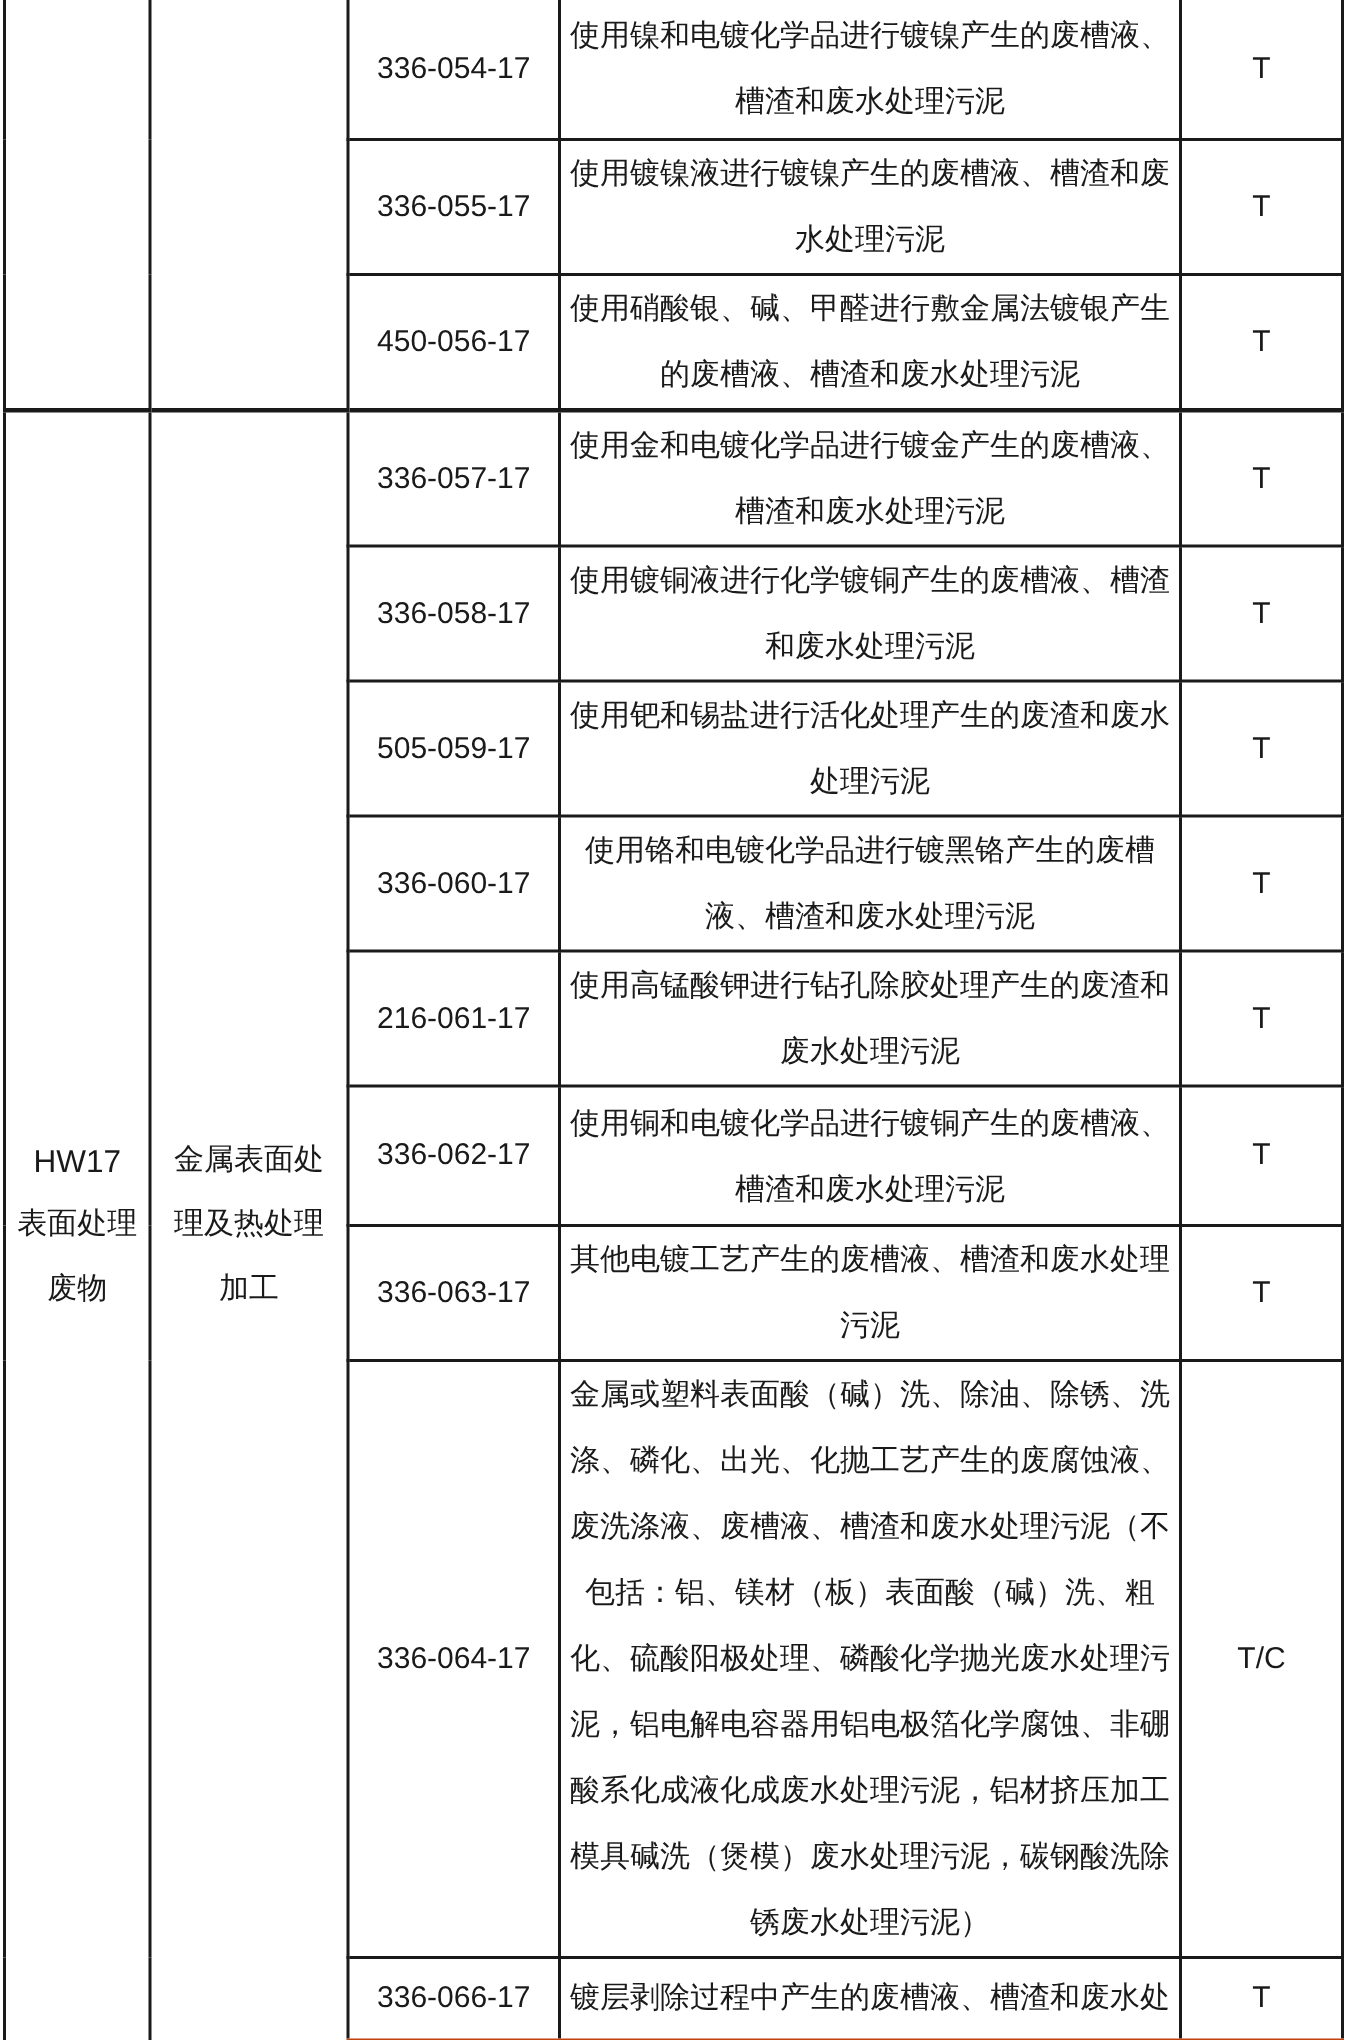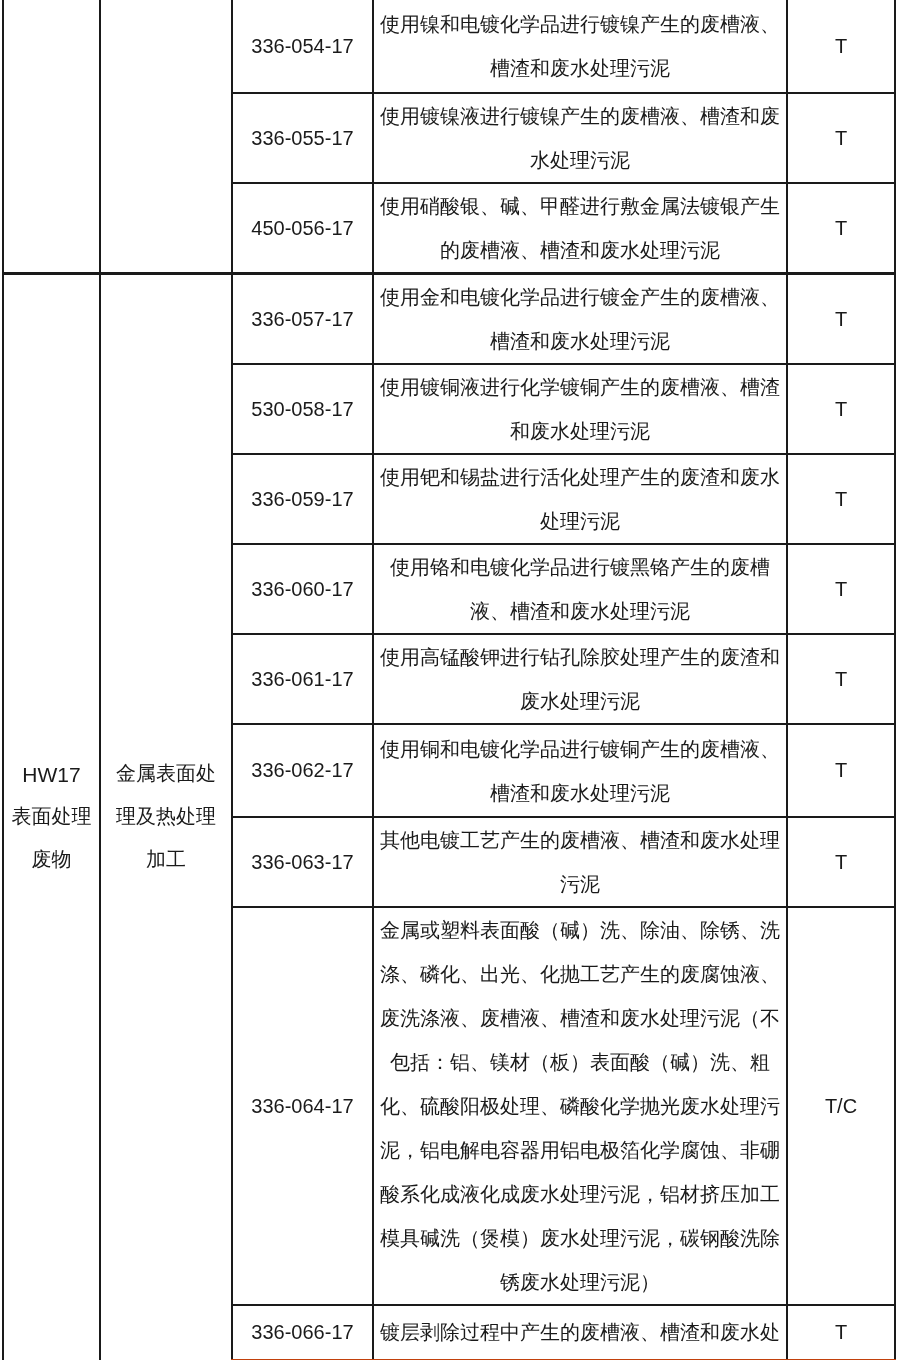--- a/index.html
+++ b/index.html
@@ -119,42 +119,42 @@
         <td class="ind" rowspan="9">
           <div>金属表面处理及热处理加工</div>
         </td>
         <td class="code">336-057-17</td>
         <td class="desc">
             <div>使用金和电镀化学品进行镀金产生的废槽液、槽渣和废水处理污泥</div>
           </td>
         <td class="prop">T</td>
       </tr>
       <tr class="h89">
-        <td class="code">530-058-17</td>
+        <td class="code">336-058-17</td>
         <td class="desc">
             <div>使用镀铜液进行化学镀铜产生的废槽液、槽渣和废水处理污泥</div>
           </td>
         <td class="prop">T</td>
       </tr>
       <tr class="h89">
-        <td class="code">336-059-17</td>
+        <td class="code">505-059-17</td>
         <td class="desc">
             <div>使用钯和锡盐进行活化处理产生的废渣和废水处理污泥</div>
           </td>
         <td class="prop">T</td>
       </tr>
       <tr class="h90">
         <td class="code">336-060-17</td>
         <td class="desc">
             <div>使用铬和电镀化学品进行镀黑铬产生的废槽液、槽渣和废水处理污泥</div>
           </td>
         <td class="prop">T</td>
       </tr>
       <tr class="h88">
-        <td class="code">336-061-17</td>
+        <td class="code">216-061-17</td>
         <td class="desc">
             <div>使用高锰酸钾进行钻孔除胶处理产生的废渣和废水处理污泥</div>
           </td>
         <td class="prop">T</td>
       </tr>
       <tr class="h93">
         <td class="code">336-062-17</td>
         <td class="desc">
             <div>使用铜和电镀化学品进行镀铜产生的废槽液、槽渣和废水处理污泥</div>
           </td>

